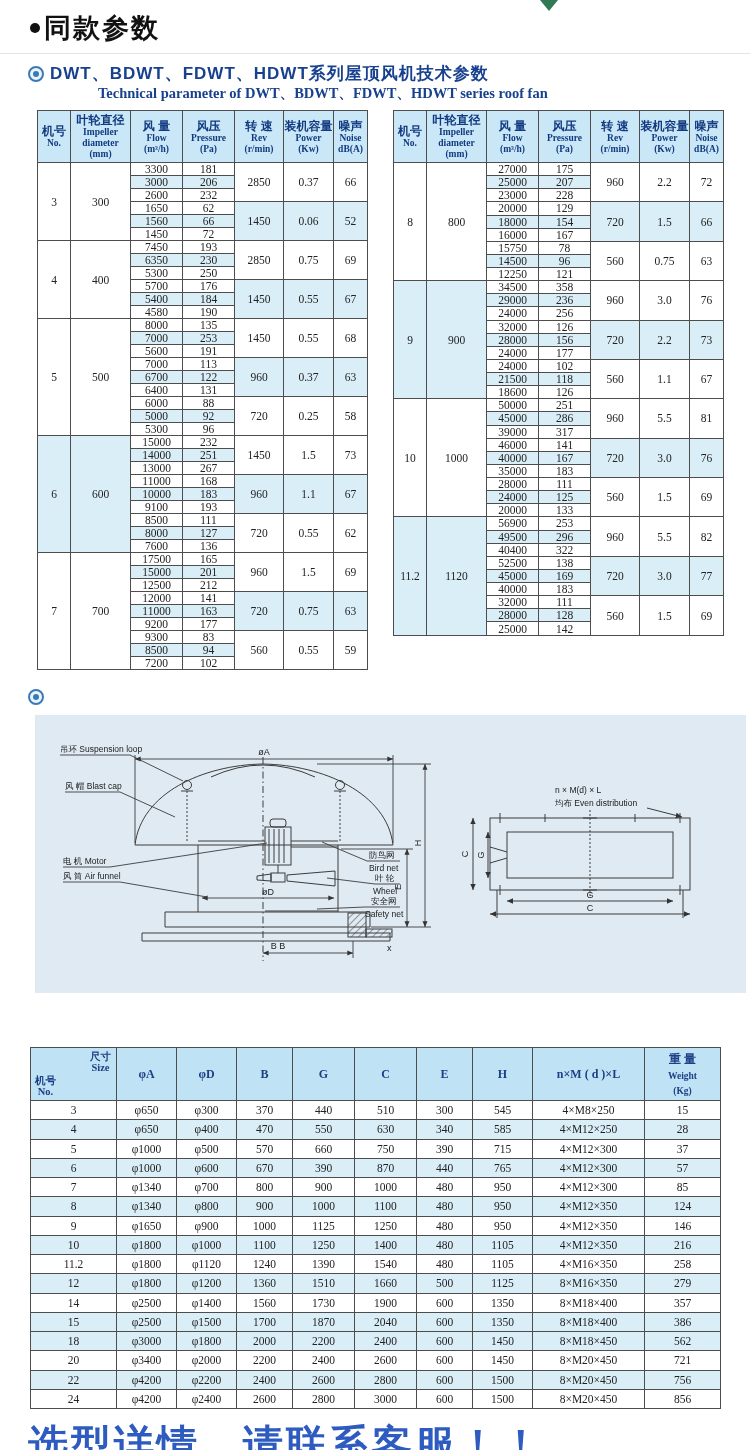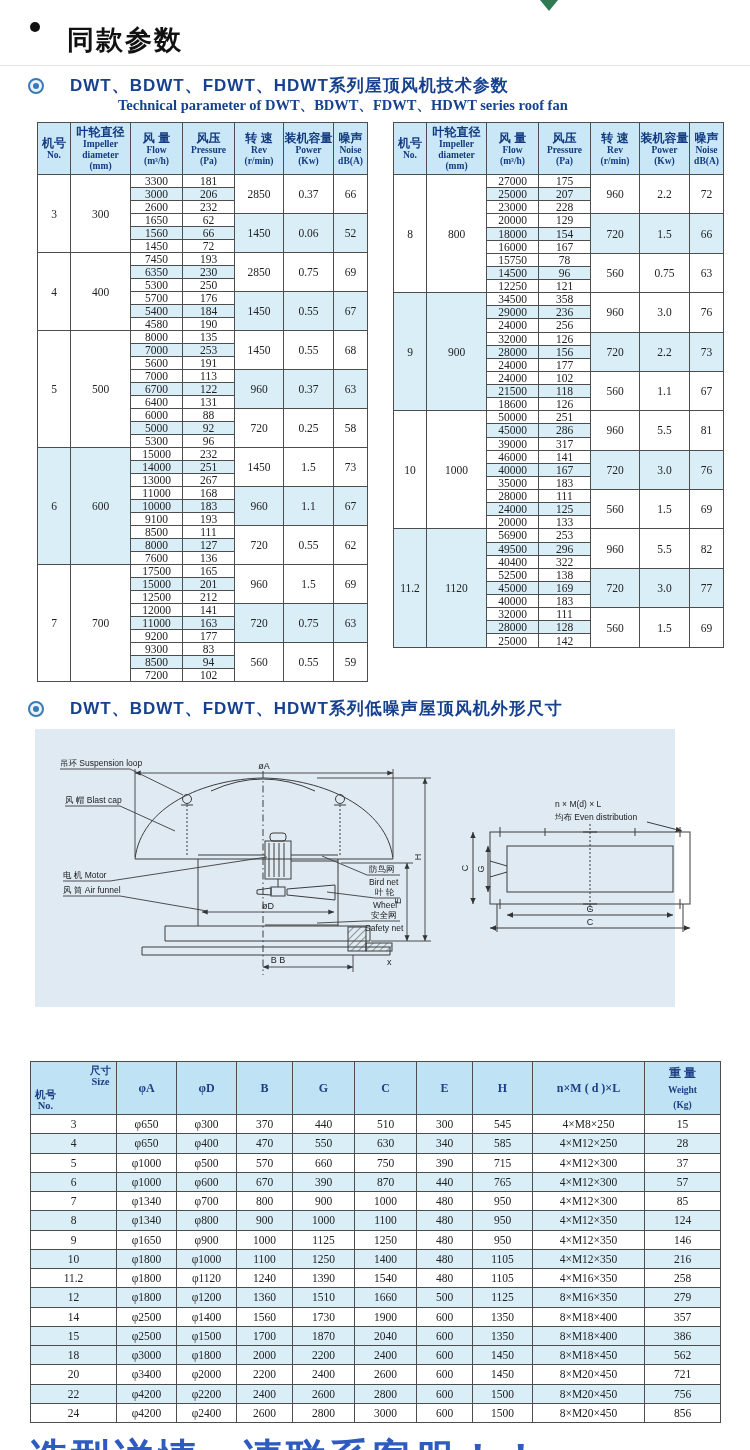--- a/index.html
+++ b/index.html
@@ -2,42 +2,42 @@
 <html><head>
 <meta charset="utf-8">
 <style>
   html,body{margin:0;padding:0;}
   body{
     width:750px;height:1450px;background:#ffffff;overflow:hidden;position:relative;
     font-family:"Liberation Sans",sans-serif;color:#1a1a1a;
   }
   .arrow{position:absolute;left:540px;top:0;width:0;height:0;
     border-left:9px solid transparent;border-right:9px solid transparent;border-top:11px solid #2f7a52;}
-  .page-title-row{display:flex;gap:27px;padding:22px 0 0 30px;}
+  .page-title-row{display:flex;align-items:center;gap:4px;padding:10px 0 0 30px;}
   .bullet{width:10px;height:10px;border-radius:50%;background:#111;flex:0 0 auto;}
   .page-title{margin:0;font-size:27px;font-weight:bold;letter-spacing:2px;color:#111;}
   .title-divider{margin-top:7px;border-top:1px solid #e3e3e3;width:100%;}
 
-  .section{display:flex;gap:26px;margin:9px 0 0 28px;align-items:flex-start;}
+  .section{display:flex;gap:6px;margin:9px 0 0 28px;align-items:flex-start;}
   .ring{width:12px;height:12px;border:2px solid #3a7ab8;border-radius:50%;display:flex;align-items:center;justify-content:center;margin-top:3px;background:#eaf4fb;}
   .ring-dot{width:6px;height:6px;border-radius:50%;background:#3a7ab8;}
   .sec-zh{font-size:17px;font-weight:bold;color:#17418e;letter-spacing:1px;line-height:21px;}
   .sec-en{font-size:14.5px;font-weight:bold;color:#17418e;font-family:"Liberation Serif",serif;line-height:18px;margin-left:48px;}
 
   .param-tables{display:flex;gap:25px;margin:8px 0 0 37px;}
   table{border-collapse:collapse;}
   .param-table{width:330px;table-layout:fixed;}
   .param-table th,.param-table td{border:1px solid #4d4d4d;text-align:center;padding:0;}
   .param-table th{background:#c9e7f6;color:#123a80;padding:2px 0;vertical-align:middle;}
   .h-zh{font-size:12px;font-weight:bold;line-height:14px;}
   .h-en{font-size:9.5px;font-weight:bold;font-family:"Liberation Serif",serif;line-height:11px;}
   .param-table td{font-size:11.5px;font-family:"Liberation Serif",serif;color:#222;background:#fff;}
   td.shade{background:#daeef8;}
 
-  .diagram-panel{margin:10px 0 0 35px;width:640px;height:278px;background:#dfeaf2;}
+  .diagram-panel{margin:10px 0 0 35px;width:711px;height:278px;background:#dfeaf2;}
 
   .dim-table{margin:54px 0 0 30px;width:690px;table-layout:fixed;height:362px;padding-left:24px;}
   .dim-table th,.dim-table td{border:1px solid #4d4d4d;text-align:center;padding:0;font-family:"Liberation Serif",serif;}
   .dim-table thead th{background:#bfe3f5;color:#1c3f86;height:52px;font-size:12px;font-weight:bold;vertical-align:middle;}
   .dim-table td{font-size:11.5px;background:#fff;height:17px;color:#222;}
   .dim-table tr.shade td{background:#daeef8;}
   th.corner{position:relative;background-image:linear-gradient(to bottom right,transparent 49.4%,#4d4d4d 49.4%,#4d4d4d 50.6%,transparent 50.6%);}
   .c-top{position:absolute;top:3px;right:5px;font-size:10.5px;line-height:11px;text-align:center;}
   .c-bottom{position:absolute;bottom:3px;left:4px;font-size:10.5px;line-height:11px;text-align:center;}
 
@@ -562,21 +562,20 @@
           </tr>
         </tbody>
     </table>
   </div>
 
   <div class="section" style="margin-top:16px">
     <span class="ring">
         <span class="ring-dot"></span>
       </span>
     <div>
-      <div class="sec-zh">DWT、BDWT、FDWT、HDWT系列低噪声屋顶风机外形尺寸</div>
     </div>
   </div>
 
   <div class="diagram-panel">
     <svg width="680" height="278" viewBox="0 0 680 278">
       <defs>
         <marker id="ar" viewBox="0 0 10 10" refX="9" refY="5" markerWidth="7" markerHeight="7" orient="auto-start-reverse">
             <path d="M0,1 L9,5 L0,9 z" fill="#333"></path>
           </marker>
         <pattern id="hatch" width="5" height="5" patternUnits="userSpaceOnUse" patternTransform="rotate(45)">

